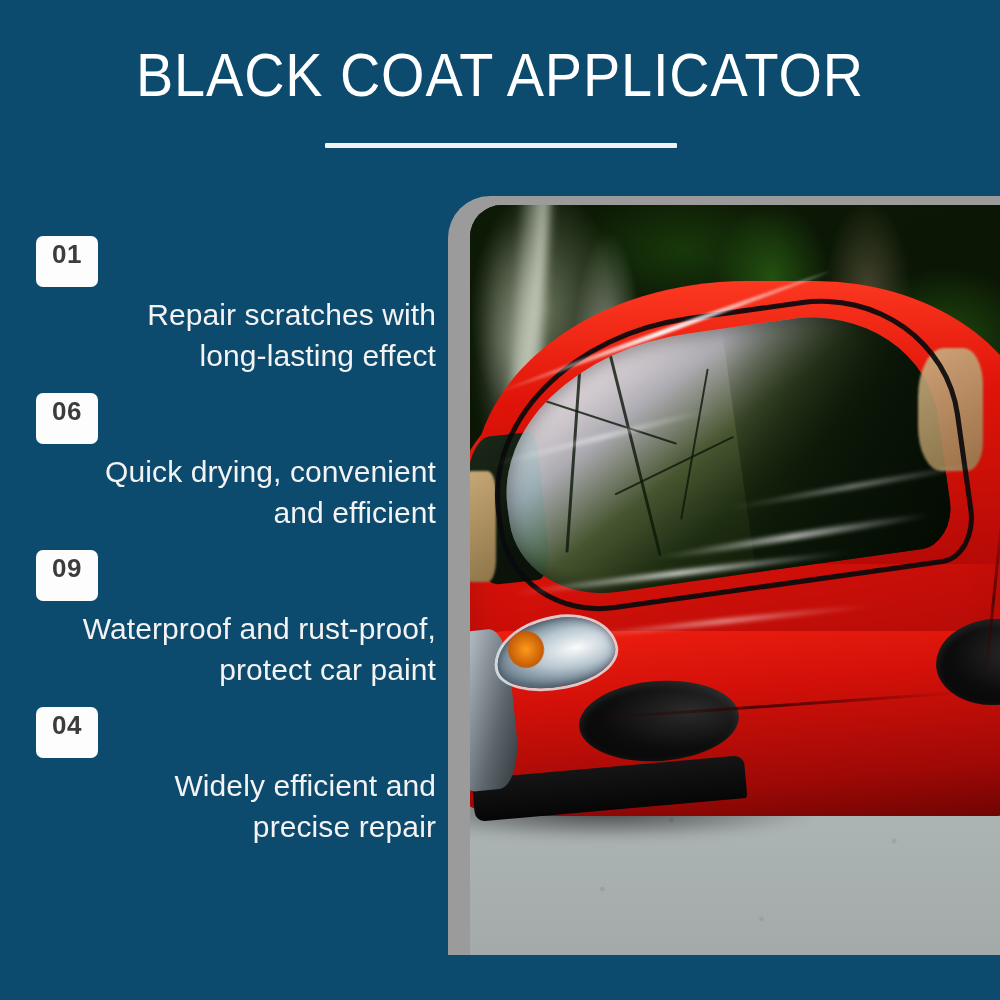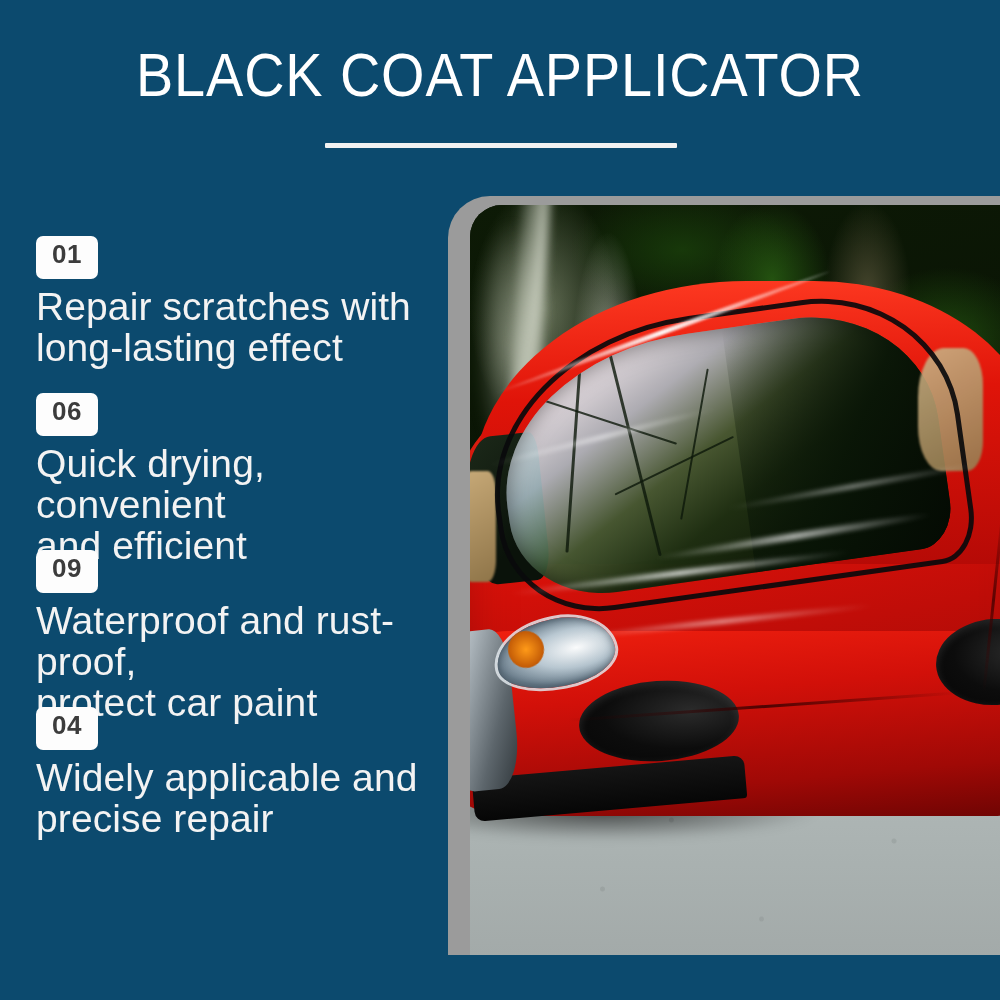--- a/index.html
+++ b/index.html
@@ -32,32 +32,33 @@
   
   .features{position:absolute;left:36px;top:236px;width:400px;}
   .feature{position:relative;height:157px;}
   .badge{
     display:inline-block;
     background:#fdfdfd;
     color:#3c3c3c;
     font-size:26px;
     font-weight:bold;
     line-height:34px;
-    padding:1px 16px 8px 16px;
+    padding:1px 16px 16px 16px;
     border-radius:7px;
     letter-spacing:.5px;
   }
   .ftext{
     margin-top:7px;
     color:#f3f3f3;
-    font-size:39px;
+    font-size:30px;
     line-height:41px;
     font-weight:400;
     white-space:pre-line;
     letter-spacing:.1px;
+    text-align:right;
   }
 
   
   .photo-frame{
     position:absolute;left:448px;top:196px;width:552px;height:759px;
     background:#9b9b9b;
     border-top-left-radius:42px;
     overflow:hidden;
   }
   .photo{
@@ -271,21 +272,21 @@
     </div>
 
     <div class="feature">
       <div class="badge">09</div>
       <div class="ftext">Waterproof and rust-proof,
 protect car paint</div>
     </div>
 
     <div class="feature">
       <div class="badge">04</div>
-      <div class="ftext">Widely applicable and
+      <div class="ftext">Widely efficient and
 precise repair</div>
     </div>
 
   </div>
 
   <div class="photo-frame">
     <div class="photo">
 
       <div class="sc bg-forest"></div>
       <div class="trunk2"></div>

